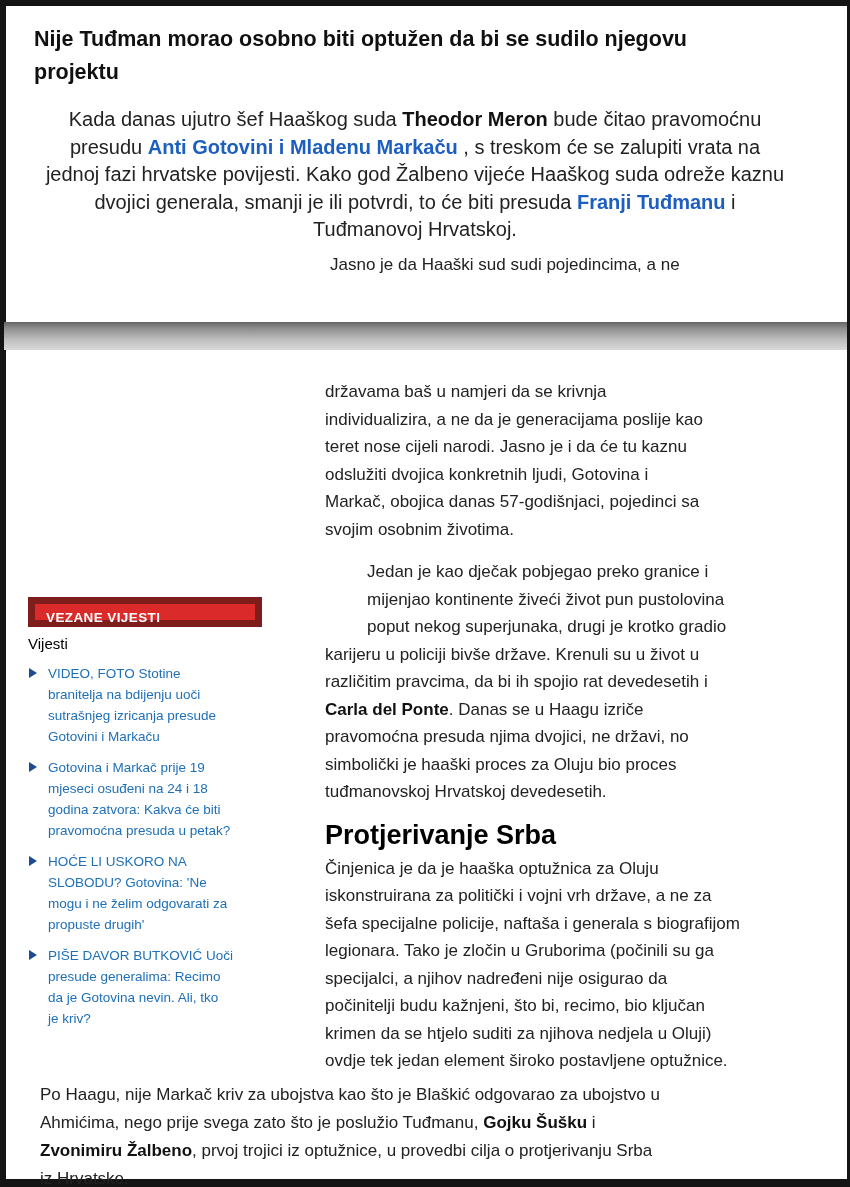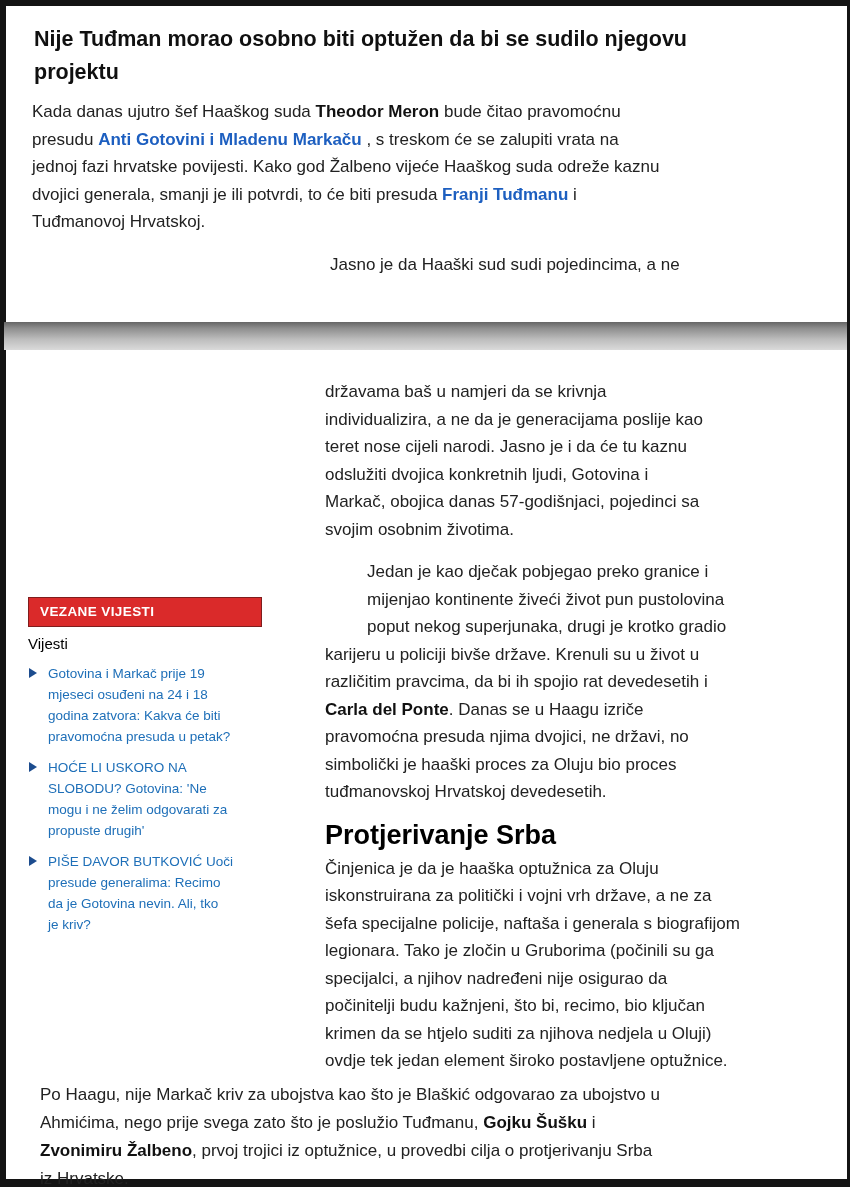--- a/index.html
+++ b/index.html
@@ -7,35 +7,35 @@
         font-family:"Liberation Sans",sans-serif;color:#222;overflow:hidden;}
   .frame{position:absolute;background:#141414;}
   .frame-top{left:0;top:0;width:850px;height:6px;}
   .frame-left{left:0;top:0;width:6px;height:1187px;}
   .frame-right{right:0;top:0;width:3px;height:1187px;}
   .frame-bottom{left:0;bottom:0;width:850px;height:8px;}
 
   .headline{position:absolute;left:26px;top:15px;width:800px;margin:8px;
             font-size:21.5px;line-height:33px;font-weight:bold;color:#101010;
             white-space:pre-line;}
-  .lead{position:absolute;left:28px;top:94px;width:750px;margin:4px;
-        font-size:17px;line-height:27.5px;white-space:pre-line;}
+  .lead{position:absolute;left:28px;top:94px;width:750px;margin:12px;
+        font-size:20px;line-height:27.5px;white-space:pre-line;text-align:center;}
   .pull-line{position:absolute;left:330px;top:251px;font-size:17px;line-height:27px;}
 
   .band{position:absolute;left:4px;right:3px;top:322px;height:28px;
         background:linear-gradient(to bottom,#656565 0%,#8d8d8d 22%,#bdbdbd 62%,#dadada 100%);}
 
   .bodycol{position:absolute;left:285px;top:378px;width:505px;
            font-size:17px;line-height:27.5px;margin-left:40px;}
   .bodycol p{margin:0 0 15px 0;white-space:pre-line;}
   .wrap-spacer{float:left;width:42px;height:56px;}
   .subhead{margin:13px 0 6px 0;font-size:27px;line-height:28px;font-weight:bold;color:#000000;}
 
   .sidebar{position:absolute;left:28px;top:597px;width:234px;}
-  .rel-head{height:30px;background:#da2a2a;border:1px solid #7f1d1d;box-sizing:border-box;
+  .rel-head{height:30px;background:#da2a2a;border:7px solid #7f1d1d;box-sizing:border-box;
             color:#ffffff;font-size:13.5px;font-weight:bold;line-height:28px;
             padding-left:11px;letter-spacing:.4px;}
   .rel-cat{margin-top:8px;font-size:15px;font-weight:normal;color:#000000;}
   .rel-list{margin-top:11px;}
   .rel-item{position:relative;padding-left:20px;margin-bottom:10px;
             font-size:13.5px;line-height:21px;}
   .rel-link{color:#1e6fb8;white-space:pre-line;cursor:pointer;}
   .arrow-icon{position:absolute;left:1px;top:5px;width:0;height:0;
               border-left:8px solid #1c4c8e;border-top:5px solid transparent;
               border-bottom:5px solid transparent;}
@@ -95,20 +95,27 @@
 krimen da se htjelo suditi za njihova nedjela u Oluji)
 ovdje tek jedan element široko postavljene optužnice.</p>
   </div>
 
   <aside class="sidebar">
     <div class="rel-head">VEZANE VIJESTI</div>
     <div class="rel-cat">Vijesti</div>
     <div class="rel-list">
       <div class="rel-item">
         <span class="arrow-icon"></span>
+        <span class="rel-link">VIDEO, FOTO Stotine
+branitelja na bdijenju uoči
+sutrašnjeg izricanja presude
+Gotovini i Markaču</span>
+      </div>
+      <div class="rel-item">
+        <span class="arrow-icon"></span>
         <span class="rel-link">Gotovina i Markač prije 19
 mjeseci osuđeni na 24 i 18
 godina zatvora: Kakva će biti
 pravomoćna presuda u petak?</span>
       </div>
       <div class="rel-item">
         <span class="arrow-icon"></span>
         <span class="rel-link">HOĆE LI USKORO NA
 SLOBODU? Gotovina: 'Ne
 mogu i ne želim odgovarati za

